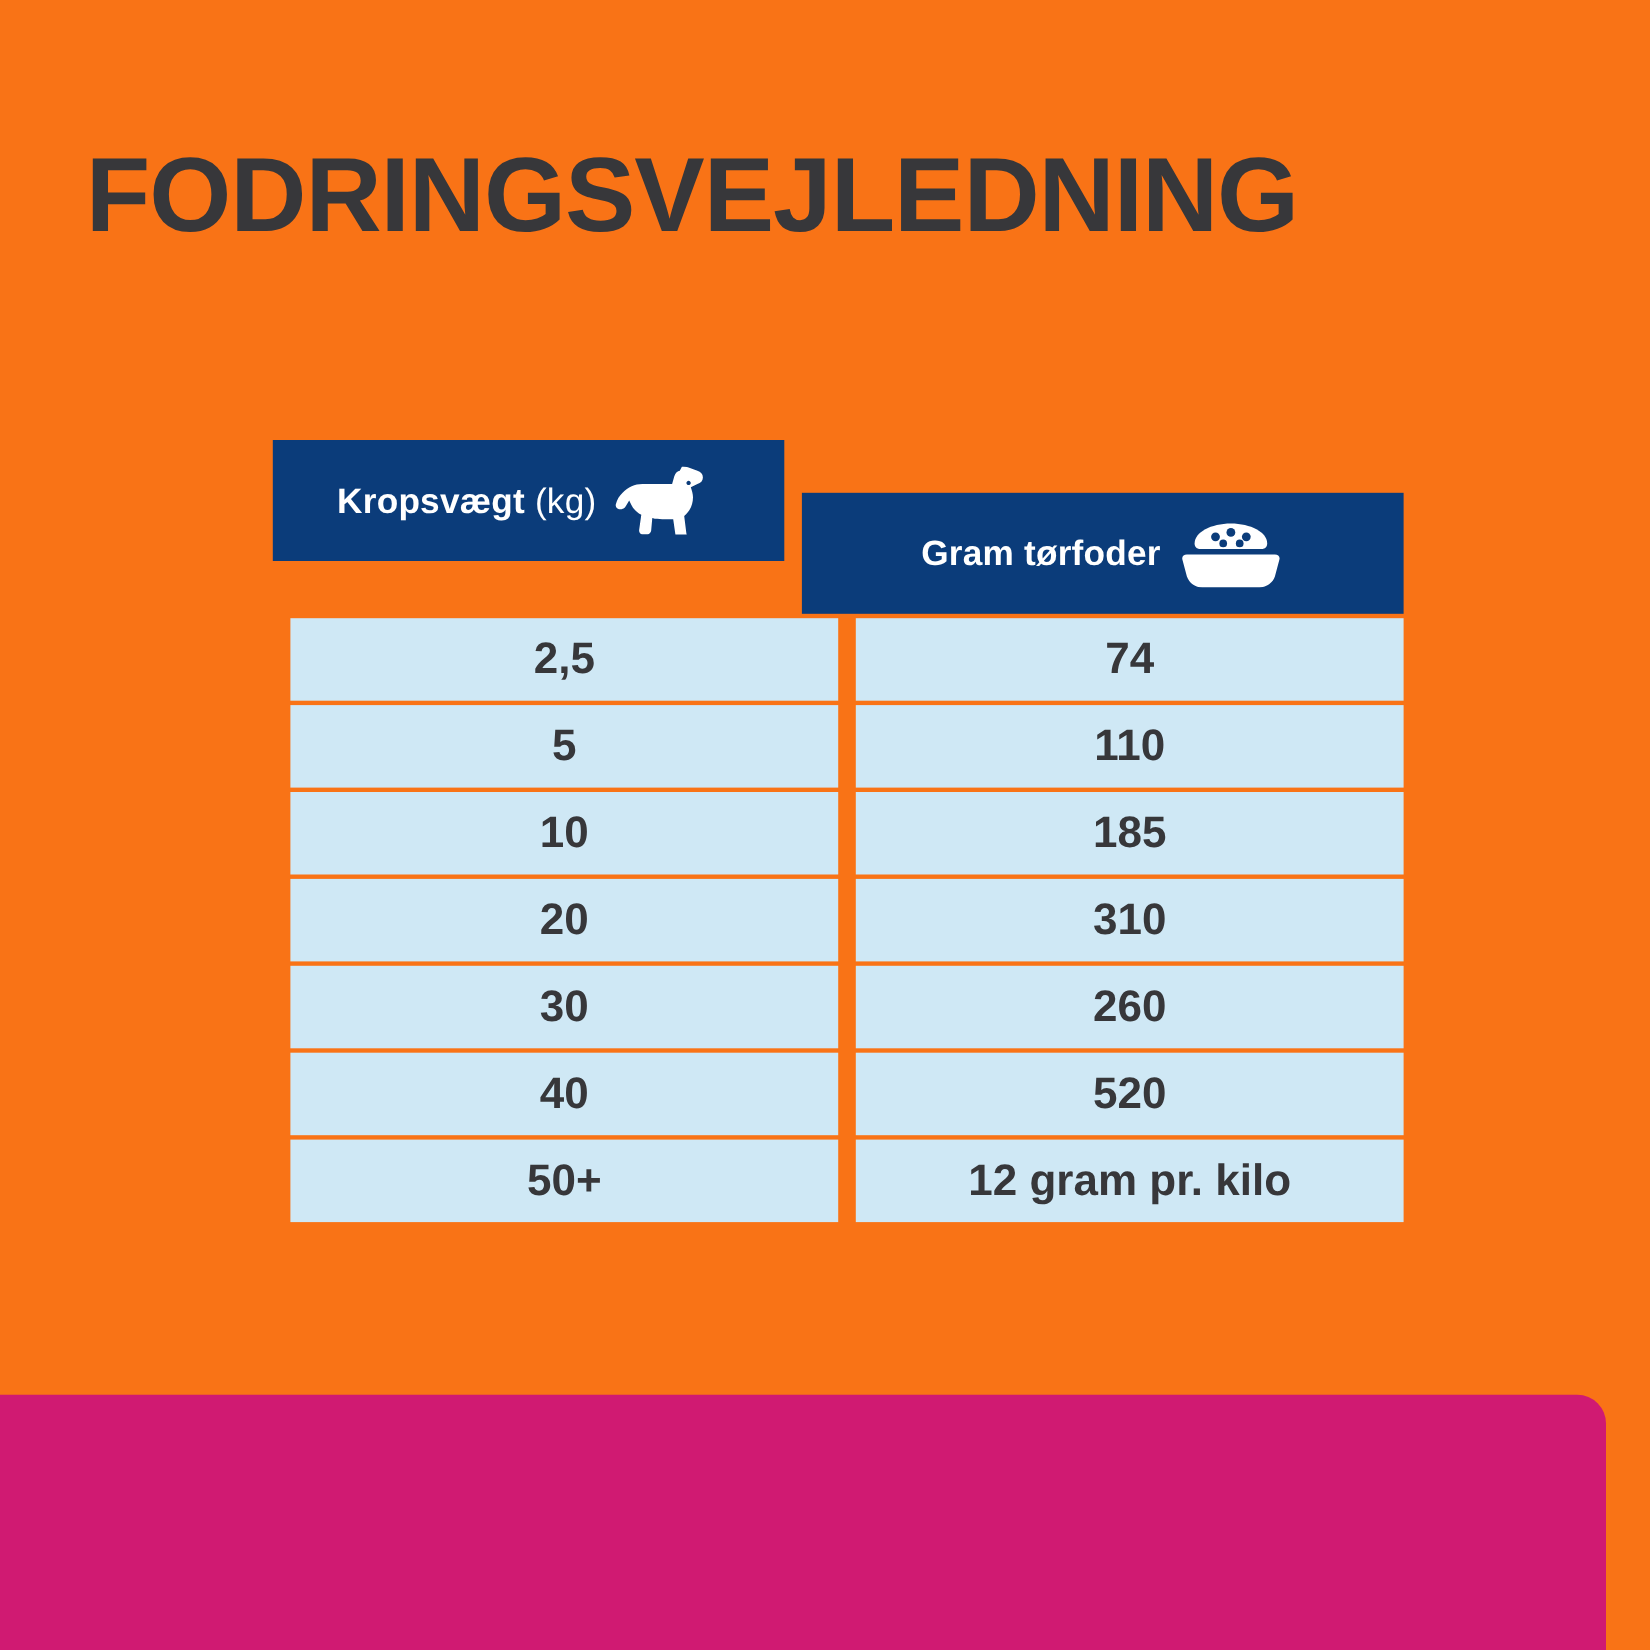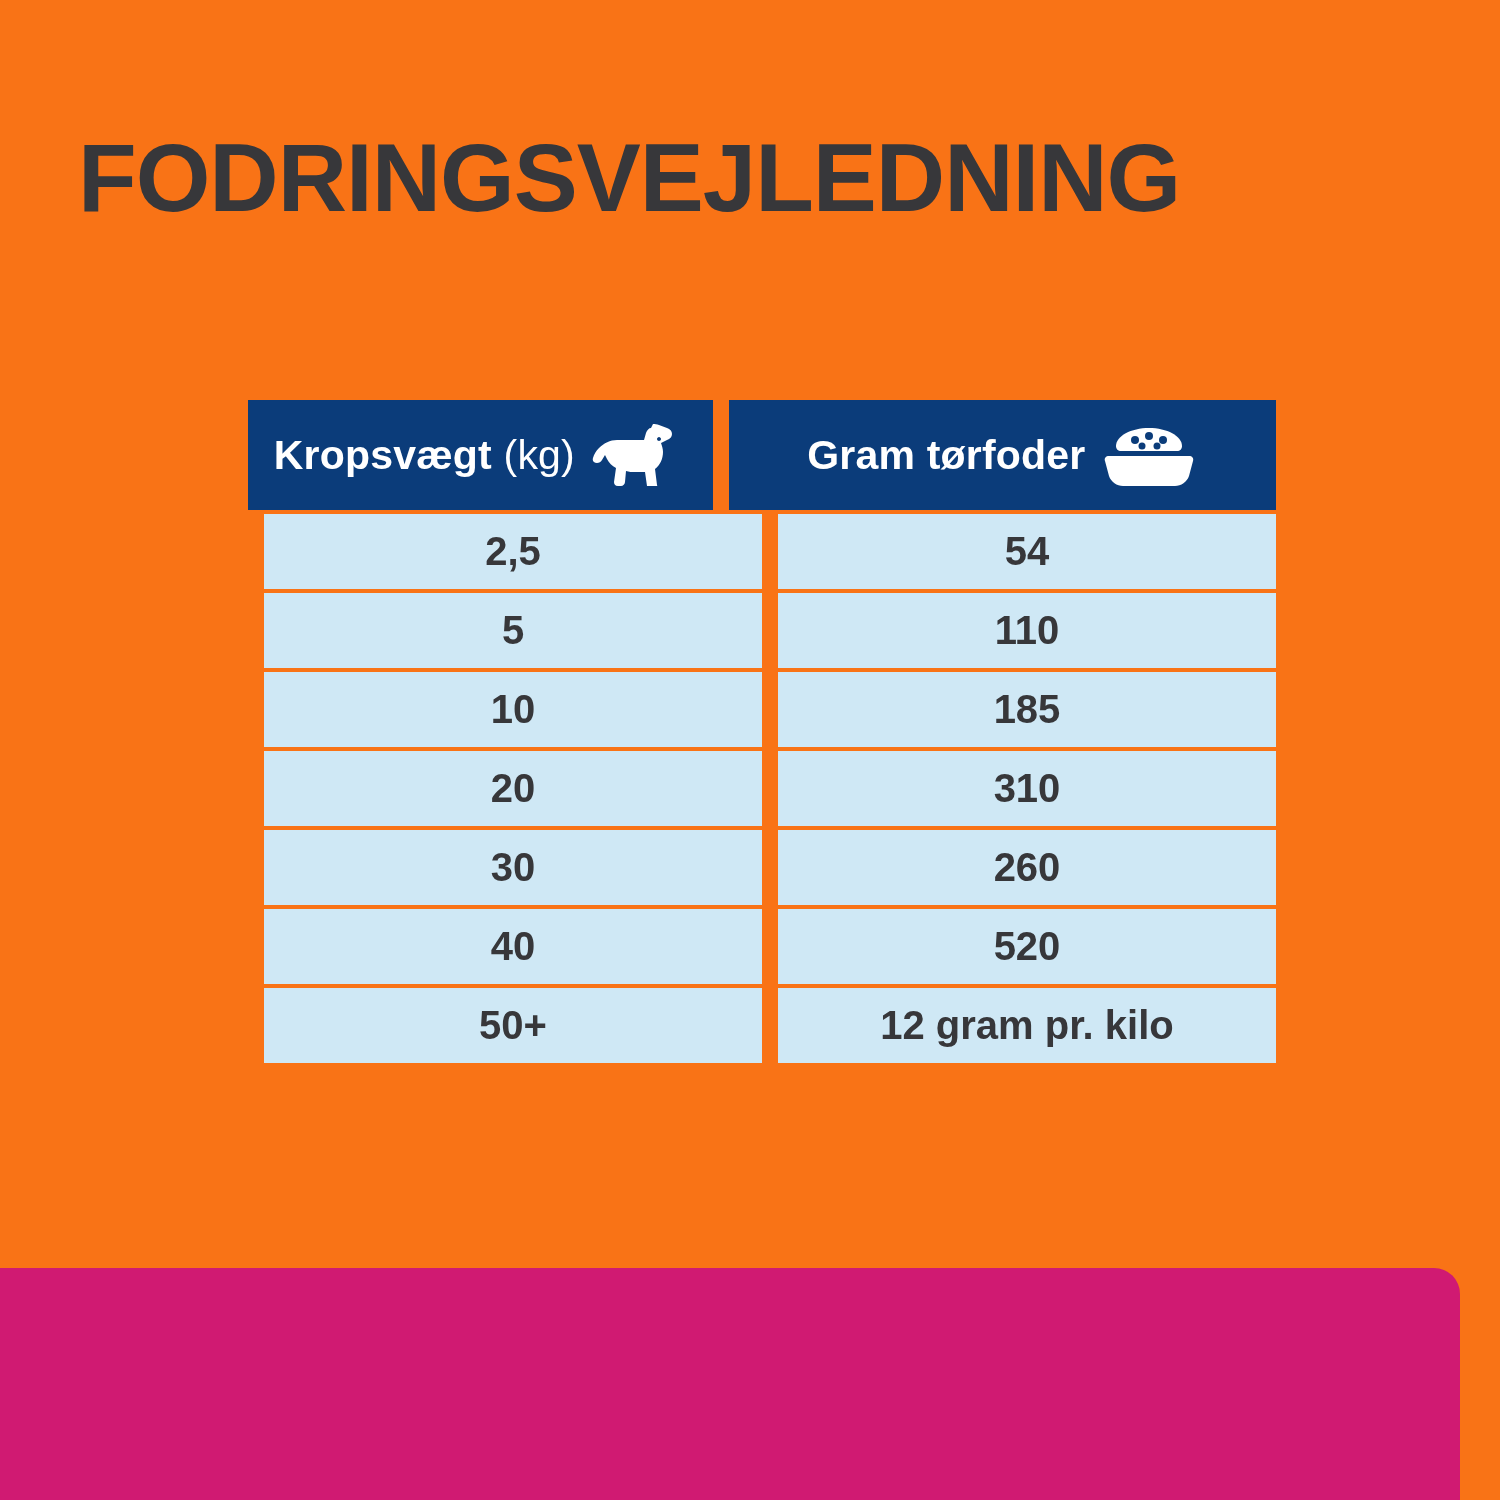--- a/index.html
+++ b/index.html
@@ -51,24 +51,24 @@
     color: #ffffff;
     height: 110px;
     display: flex;
     align-items: center;
     justify-content: center;
     gap: 16px;
     box-sizing: border-box;
   }
 
   .header-cell.col-weight { width: 506px; }
-  .header-cell.col-food  { width: 596px; }
+  .header-cell.col-food  { width: 596px; margin-top: 48px; }
 
   .header-label {
-    font-size: 41px;
+    font-size: 32px;
     font-weight: bold;
     letter-spacing: 0.2px;
     white-space: nowrap;
   }
   .header-label .unit {
     font-weight: normal;
   }
 
   .header-icon {
     display: flex;
@@ -144,21 +144,21 @@
           </svg>
         </span>
       </div>
 
     </div>
 
     <div>
 
       <div class="data-row">
         <div class="data-cell col-weight">2,5</div>
-        <div class="data-cell col-food">54</div>
+        <div class="data-cell col-food">74</div>
       </div>
 
       <div class="data-row">
         <div class="data-cell col-weight">5</div>
         <div class="data-cell col-food">110</div>
       </div>
 
       <div class="data-row">
         <div class="data-cell col-weight">10</div>
         <div class="data-cell col-food">185</div>

